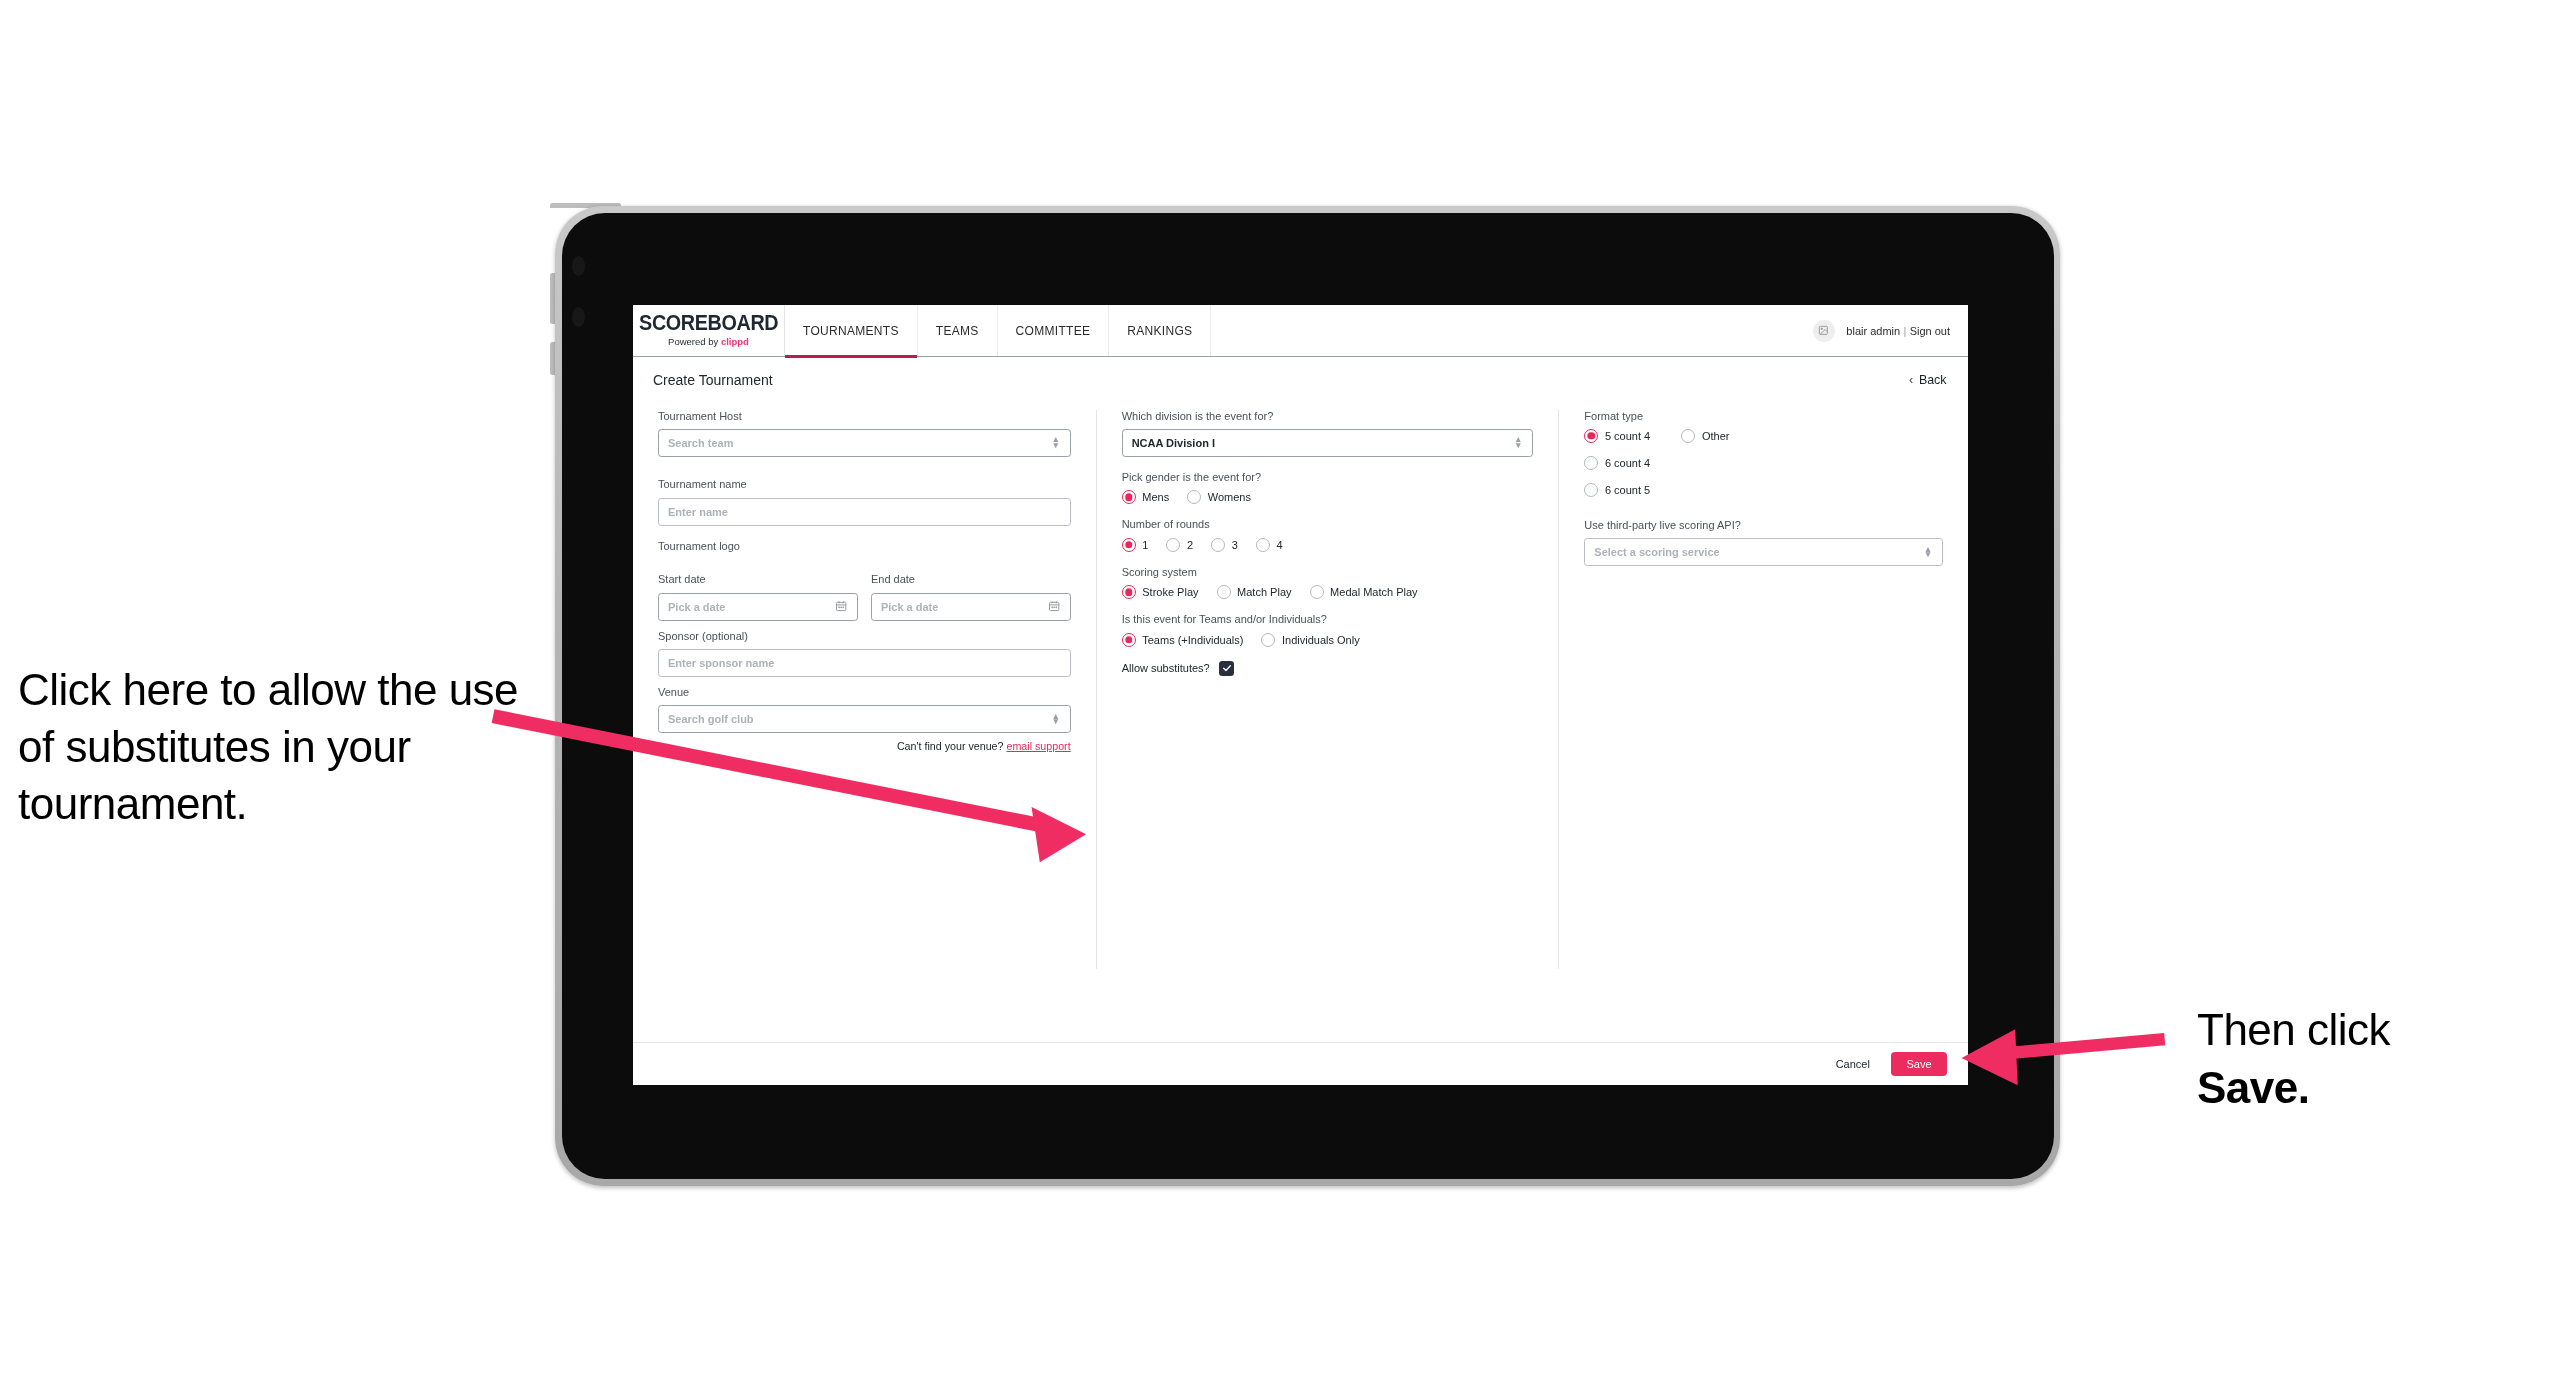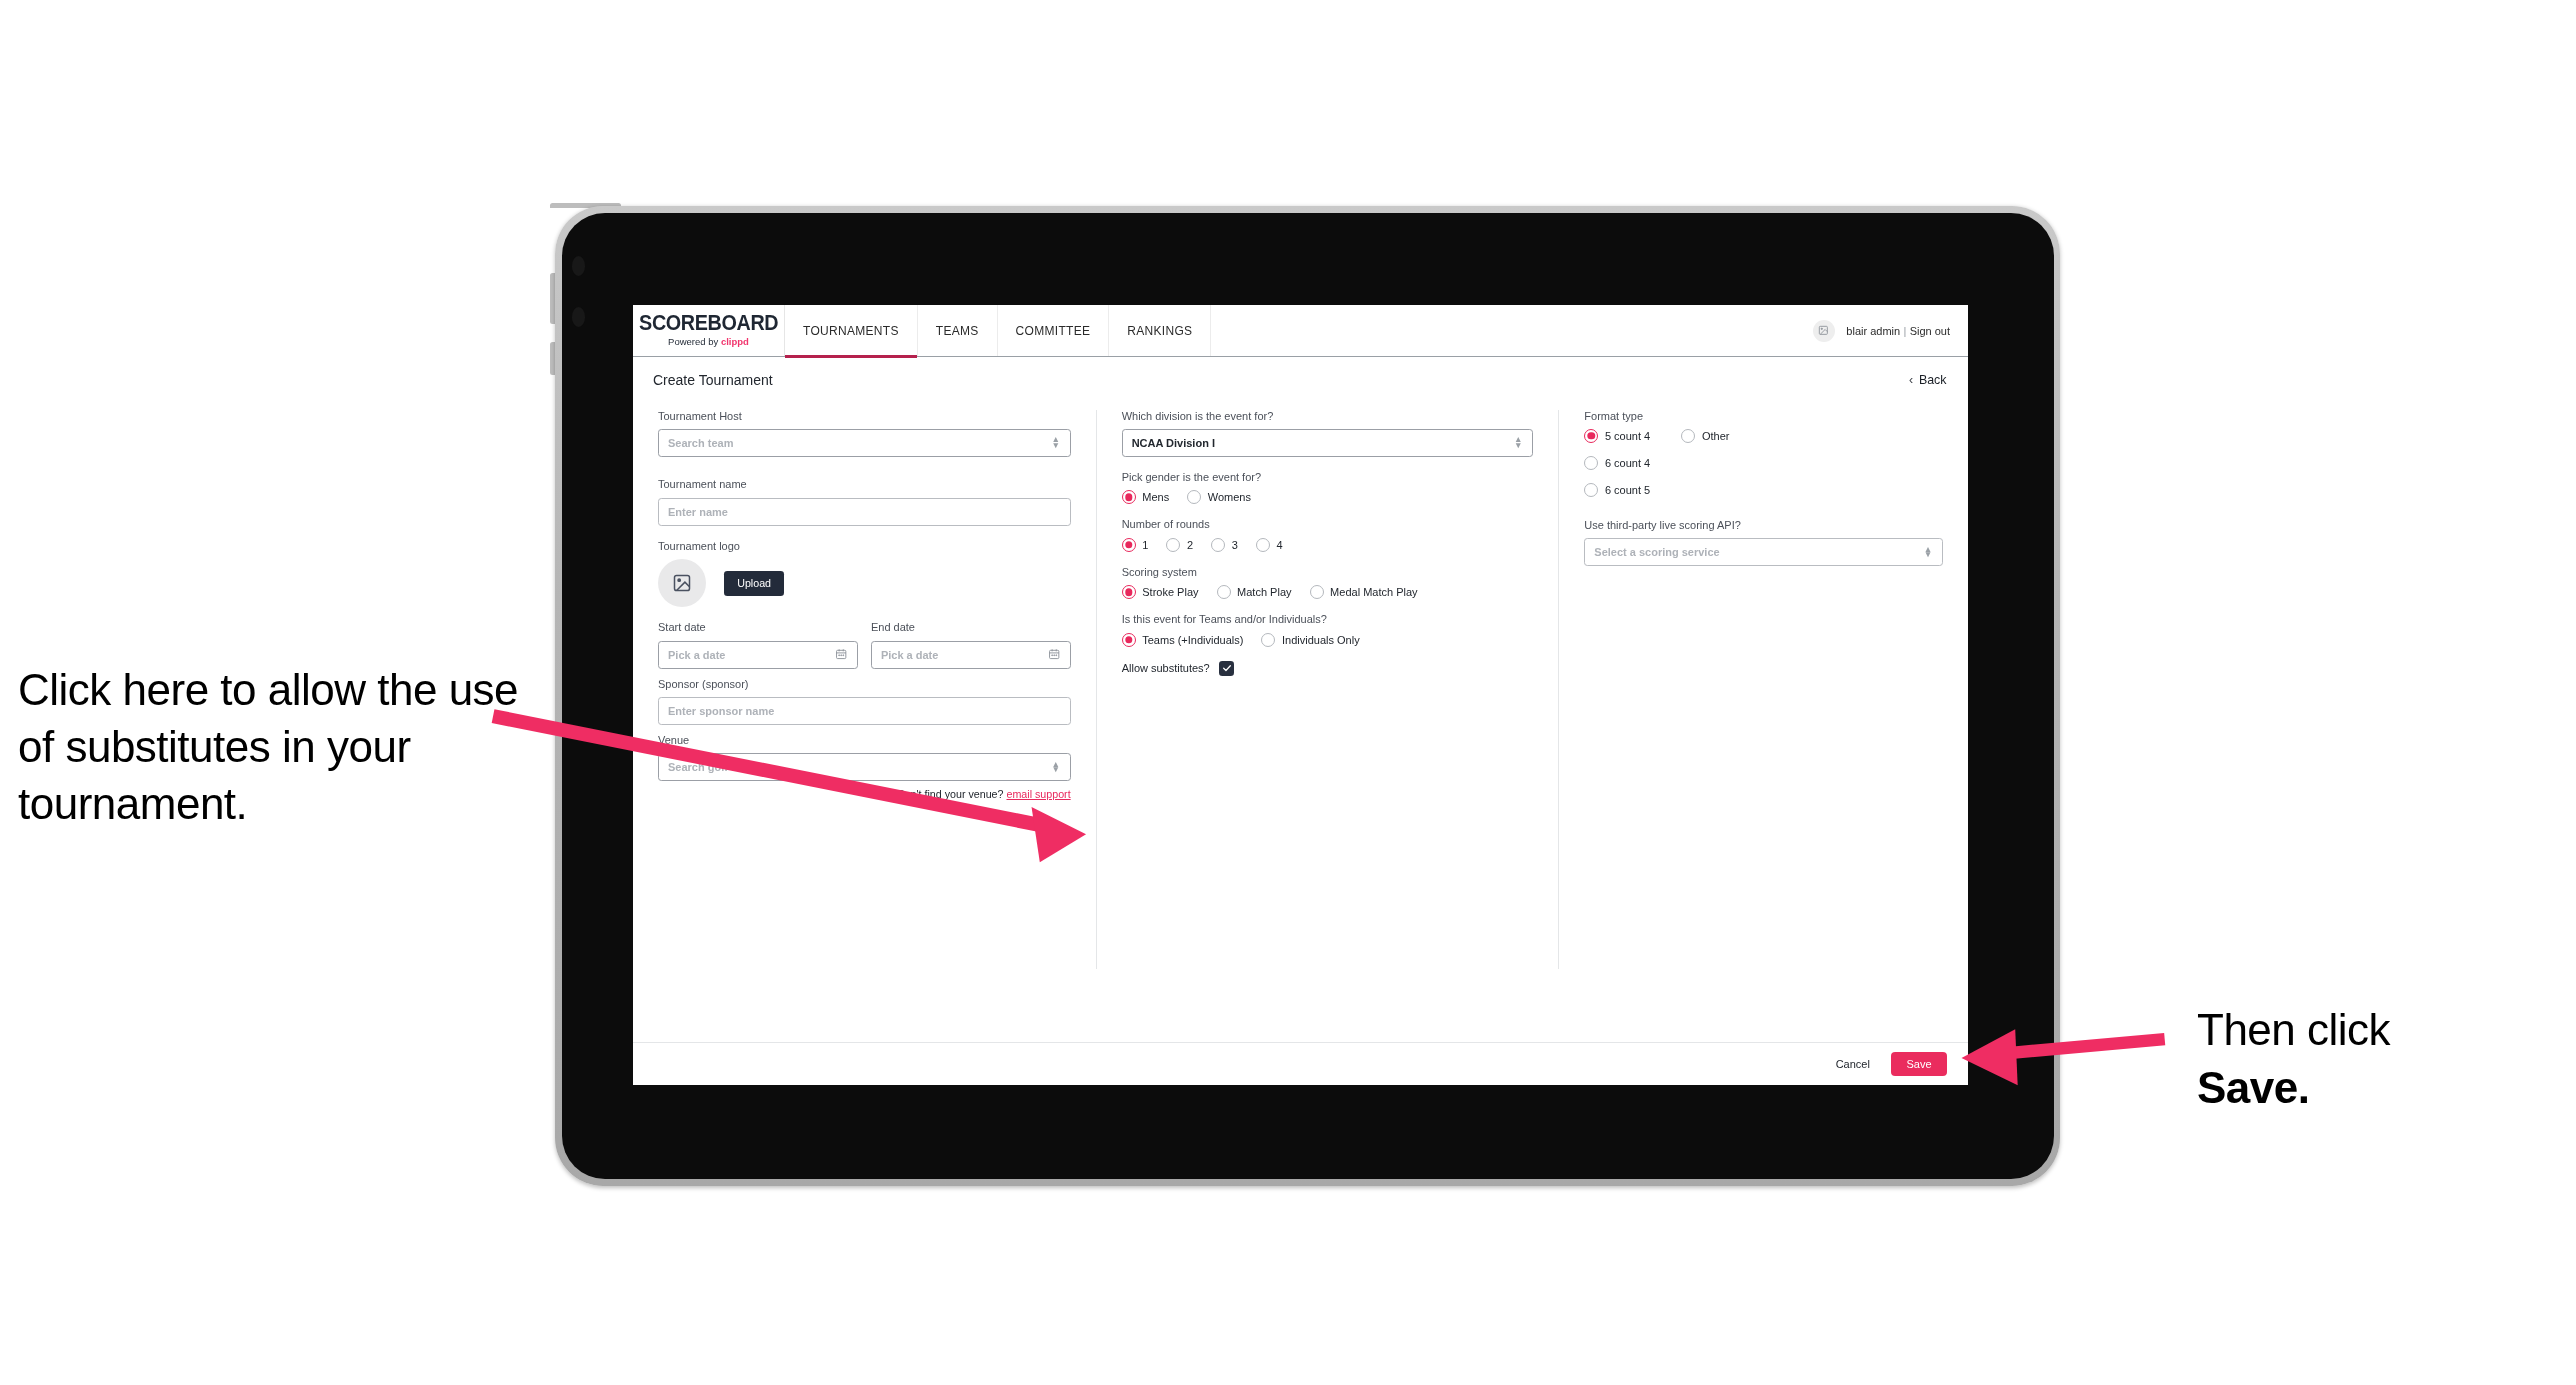--- a/index.html
+++ b/index.html
@@ -365,30 +365,20 @@
         </div>
 
         <div class="gap-lg"></div>
         <div class="field-label">Tournament name</div>
         <div class="input thin">
           <span class="val">Enter name</span>
         </div>
 
         <div class="gap-md"></div>
         <div class="field-label">Tournament logo</div>
-        <div class="logo-row">
-          <div class="logo-circle">
-            <svg viewBox="0 0 24 24" fill="none" stroke="#4a5160" stroke-width="1.8">
-              <rect x="3" y="3" width="18" height="18" rx="2.5"></rect>
-                <circle cx="8.6" cy="8.6" r="1.4" fill="#4a5160"></circle>
-                <path d="M21 16.5l-5.5-5.5L5.5 21"></path>
-            </svg>
-          </div>
-          <div class="upload-btn">Upload</div>
-        </div>
 
         <div class="gap-md"></div>
         <div class="row2">
           <div>
             <div class="field-label">Start date</div>
             <div class="input">
               <span class="val">Pick a date</span>
               <svg class="cal-ico" viewBox="0 0 24 24" fill="none" stroke="#8d9299" stroke-width="1.8">
                 <rect x="3" y="4.5" width="18" height="16" rx="2"></rect>
                   <path d="M3 9.5h18M8 2.5v4M16 2.5v4"></path>
@@ -407,21 +397,21 @@
                   <path d="M3 9.5h18M8 2.5v4M16 2.5v4"></path>
                   <circle cx="8" cy="14" r="0.9" fill="#8d9299"></circle>
                   <circle cx="12" cy="14" r="0.9" fill="#8d9299"></circle>
                   <circle cx="16" cy="14" r="0.9" fill="#8d9299"></circle>
               </svg>
             </div>
           </div>
         </div>
 
         <div class="gap-sm"></div>
-        <div class="field-label">Sponsor (sponsor)</div>
+        <div class="field-label">Sponsor (optional)</div>
         <div class="input thin">
           <span class="val">Enter sponsor name</span>
         </div>
 
         <div class="gap-sm"></div>
         <div class="field-label">Venue</div>
         <div class="input">
           <span class="val">Search golf club</span>
           <span class="chev-updown">▴<br>▾</span>
         </div>

